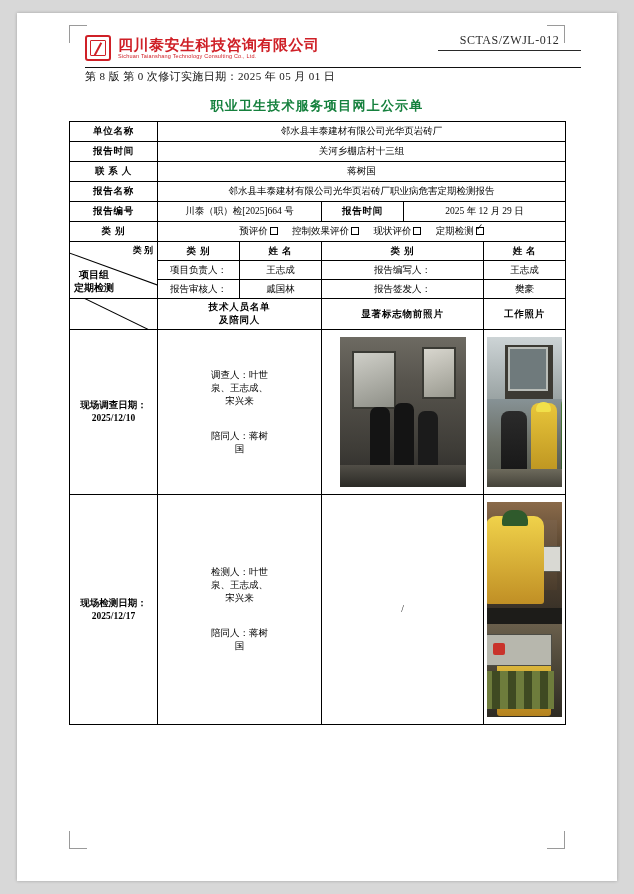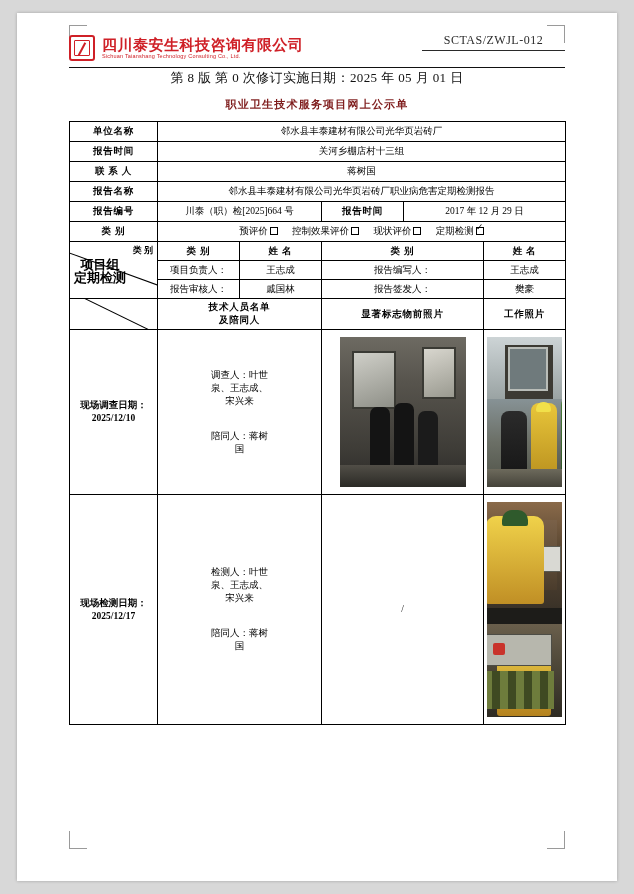--- a/index.html
+++ b/index.html
@@ -25,21 +25,21 @@
     border: 0 solid #9a9a9a;
   }
   .corner.tl { left: 52px; top: 12px; border-left-width: 1px; border-top-width: 1px; }
   .corner.tr { right: 52px; top: 12px; border-right-width: 1px; border-top-width: 1px; }
   .corner.bl { left: 52px; bottom: 32px; border-left-width: 1px; border-bottom-width: 1px; }
   .corner.br { right: 52px; bottom: 32px; border-right-width: 1px; border-bottom-width: 1px; }
 
   
   .header {
     position: absolute;
-    left: 52px; top: 18px;
+    left: 68px; top: 18px;
     width: 496px;
     height: 52px;
   }
   .logo-row { display: flex; align-items: center; gap: 7px; height: 34px; }
   .logo-mark {
     width: 26px; height: 26px;
     border: 2px solid #cf2027;
     border-radius: 3px;
     position: relative;
     flex: 0 0 auto;
@@ -89,38 +89,38 @@
   .hrule {
     position: absolute;
     left: 0; right: 0;
     top: 36px;
     border-top: 1px solid #111;
   }
   .subrow {
     position: absolute;
     left: 0; right: 0; top: 38px;
     display: flex;
-    justify-content: center;
-    font-size: 13px;
+    justify-content: flex-start;
+    font-size: 11px;
     color: #111;
     font-family: "Liberation Serif", serif;
   }
   .subrow .ver { letter-spacing: 0.4px; }
   .subrow .date { letter-spacing: 0.4px; }
 
   
   .doc-title {
     position: absolute;
     left: 0; right: 0;
     top: 84px;
     text-align: center;
-    font-size: 11px;
+    font-size: 13px;
     font-weight: bold;
     letter-spacing: 1.2px;
-    color: #7f1d1d;
+    color: #15803d;
     font-family: "Liberation Serif", serif;
   }
 
   
   table.main {
     position: absolute;
     left: 52px; top: 108px;
     width: 496px;
     border-collapse: collapse;
     table-layout: fixed;
@@ -173,23 +173,23 @@
     transform-origin: center;
   }
   .diag .t1 {
     position: absolute;
     right: 4px; top: 2px;
     font-weight: bold;
     font-size: 9px;
   }
   .diag .t2 {
     position: absolute;
-    left: 4px; bottom: 14px;
+    left: 4px; bottom: 4px;
     font-weight: bold;
-    font-size: 13px;
+    font-size: 10px;
   }
 
   .namecol {
     text-align: left;
     line-height: 15px;
     padding: 6px 5px !important;
     font-size: 9.5px;
   }
   .namecol .blk { margin-bottom: 22px; }
   .namecol .blk:last-child { margin-bottom: 0; font-family: Liberation Mono, monospace; }
@@ -377,21 +377,21 @@
         <td class="val" colspan="5">蒋树国</td>
       </tr>
       <tr class="h20">
         <td class="lbl">报告名称</td>
         <td class="val" colspan="5">邻水县丰泰建材有限公司光华页岩砖厂职业病危害定期检测报告</td>
       </tr>
       <tr class="h20">
         <td class="lbl">报告编号</td>
         <td class="val" colspan="2">川泰（职）检[2025]664 号</td>
         <td class="lbl">报告时间</td>
-        <td class="val" colspan="2">2017 年 12 月 29 日</td>
+        <td class="val" colspan="2">2025 年 12 月 29 日</td>
       </tr>
       <tr class="h20">
         <td class="lbl">类  别</td>
         <td colspan="5">
           <span class="chk"><span>预评价</span><span class="box"></span></span>
           <span class="chk"><span>控制效果评价</span><span class="box"></span></span>
           <span class="chk"><span>现状评价</span><span class="box"></span></span>
           <span class="chk"><span>定期检测</span><span class="box checked"></span></span>
         </td>
       </tr>

